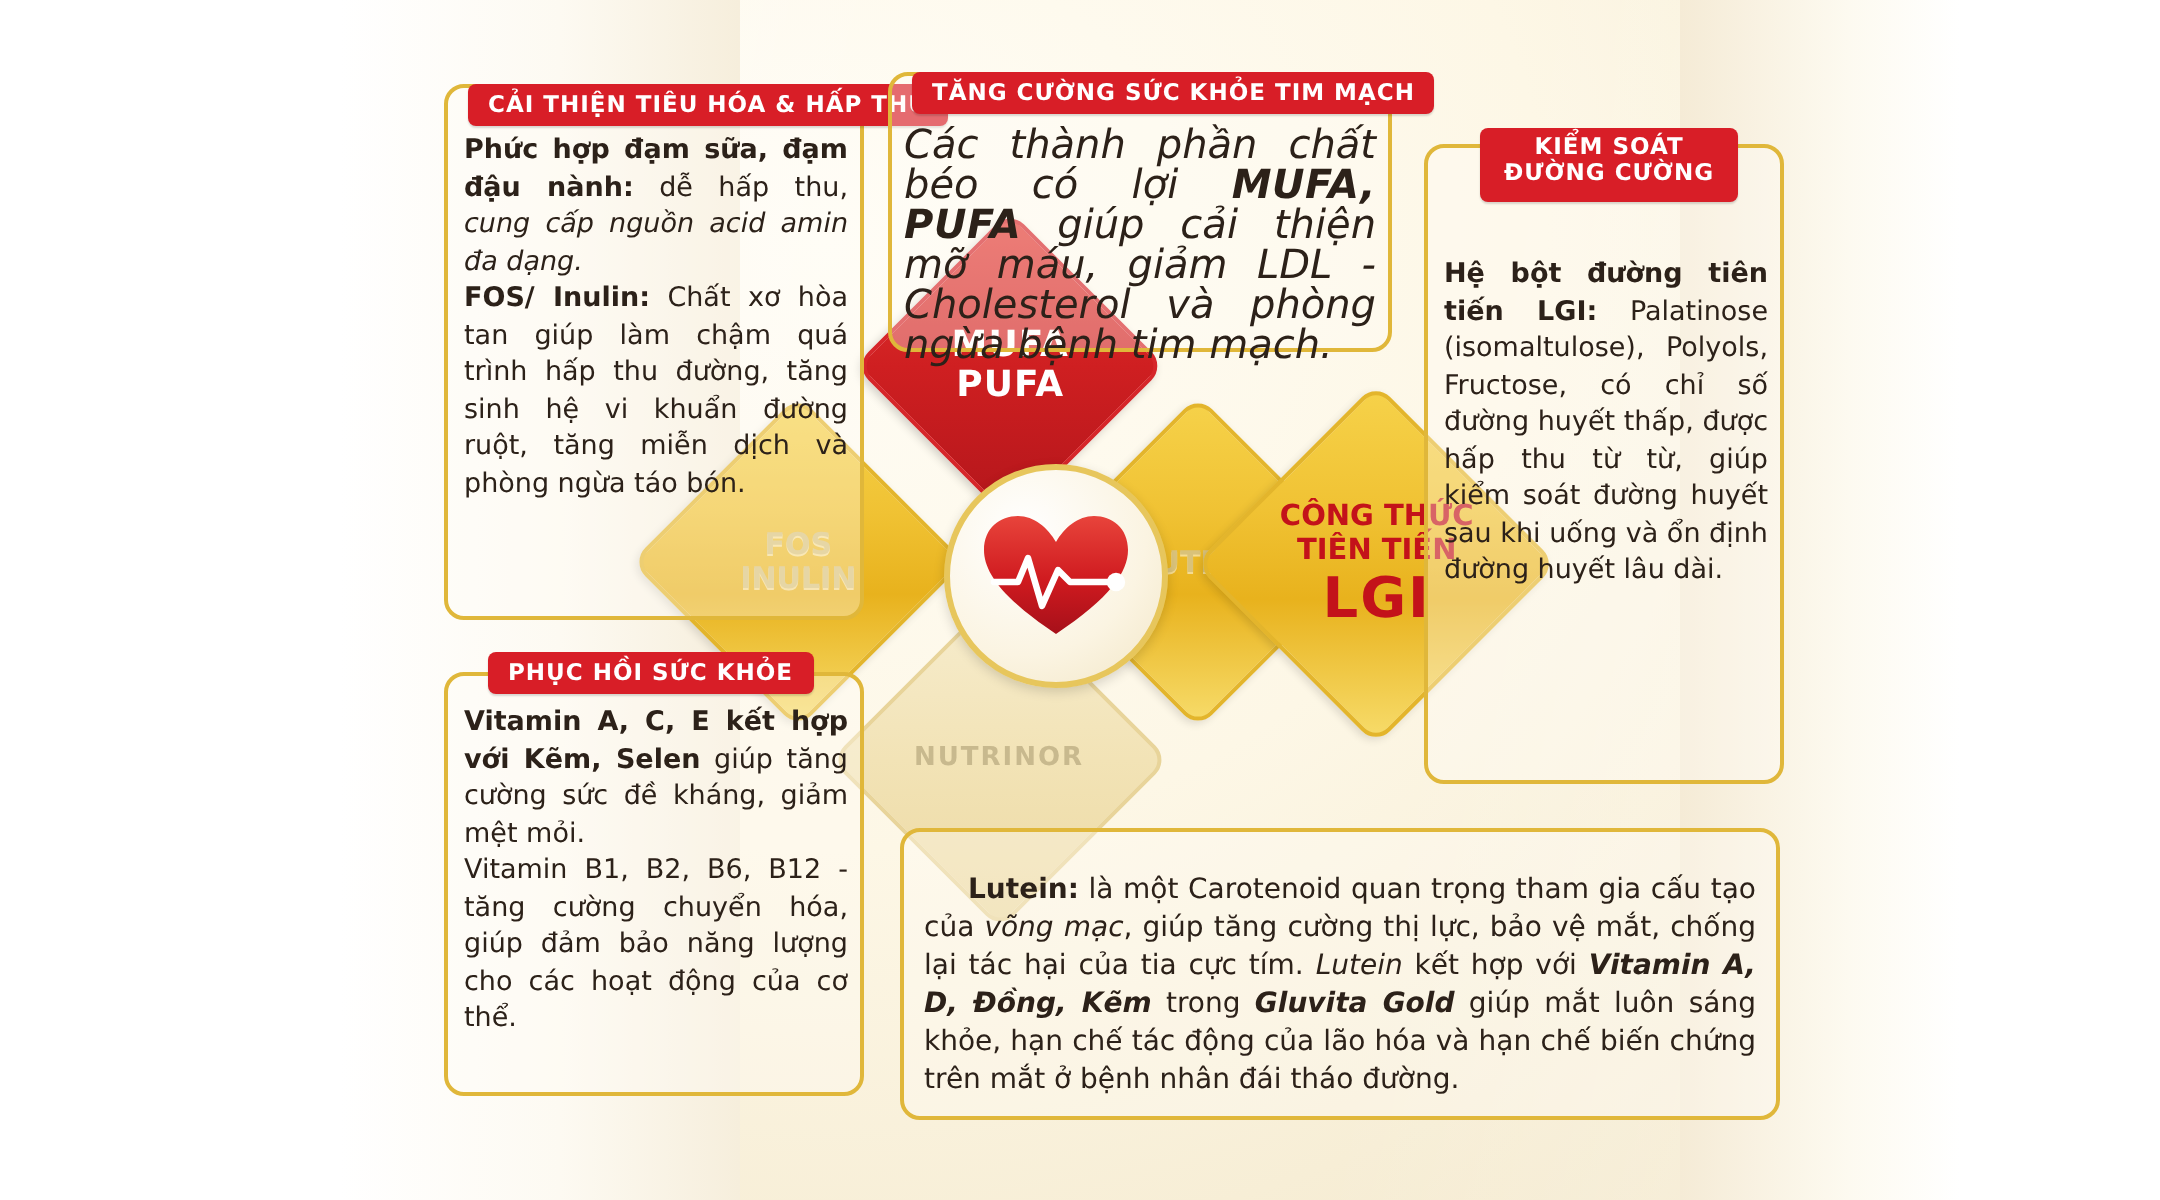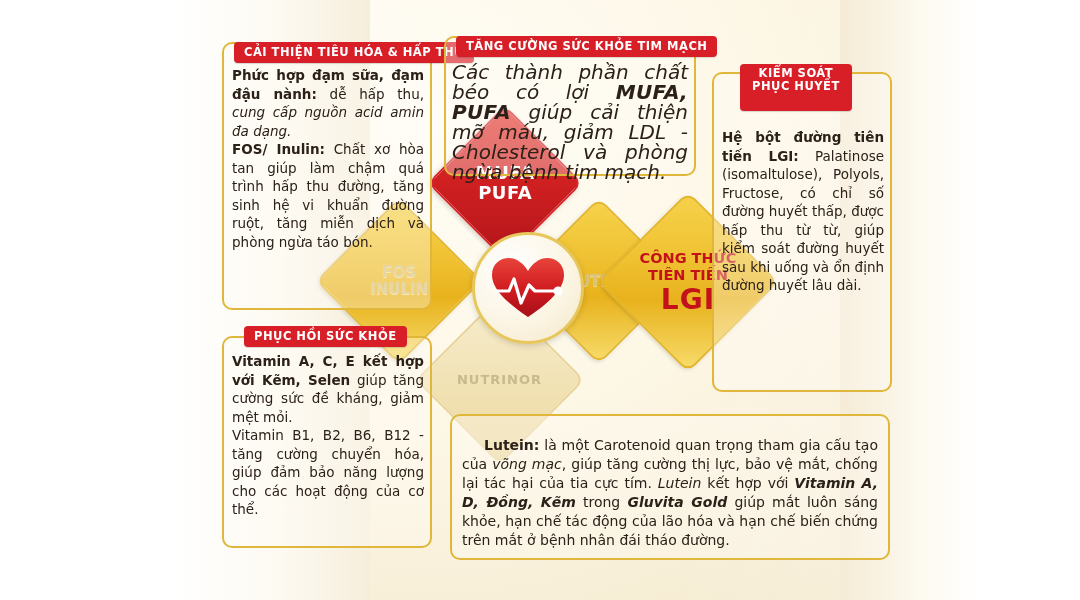--- a/index.html
+++ b/index.html
@@ -45,21 +45,21 @@
     background:#d81e27;
     color:#ffffff;
     font-weight:bold;
     letter-spacing:0.5px;
     border-radius:4px;
     padding:3px 10px 4px 10px;
     font-size:11.5px;
     white-space:nowrap;
     box-shadow:0 1px 1px rgba(0,0,0,0.15);
   }
-  .box-title.two{ line-height:13px; padding:3px 12px 18px 12px; text-align:center;}
+  .box-title.two{ line-height:13px; padding:3px 12px 8px 12px; text-align:center;}
   .body-text{
     position:absolute;
     color:#2c2119;
     font-size:13.5px;
     line-height:18.5px;
   }
   b{font-weight:bold;}
   i{font-style:italic;}
 
   
@@ -167,21 +167,21 @@
 
   <div class="box" style="left:444px;top:36px;width:252px;height:140px;"></div>
   <div class="box-title" style="left:456px;top:36px;">TĂNG CƯỜNG SỨC KHỎE TIM MẠCH</div>
   <div class="body-text" style="left:452px;top:62px;width:236px;text-align:justify;font-size:20px;line-height:20px;font-style:italic;">
     <span>Các thành phần chất béo có lợi </span><span style="font-weight:bold;letter-spacing:0.3px;">MUFA, PUFA</span><span> giúp cải thiện mỡ máu,    giảm LDL - Cholesterol và phòng ngừa bệnh tim mạch.</span>
   </div>
 
   <div class="box" style="left:712px;top:72px;width:180px;height:320px;"></div>
   <div class="box-title two" style="left:740px;top:64px;text-align:center;">
     <span>KIỂM SOÁT</span><br>
-    <span>PHỤC HUYẾT</span>
+    <span>ĐƯỜNG CƯỜNG</span>
   </div>
   <div class="body-text" style="left:722px;top:128px;width:162px;text-align:justify;">
     <span style="font-weight:bold">Hệ bột đường tiên tiến LGI:</span><span> Palatinose (isomaltulose), Polyols, Fructose, có chỉ số đường huyết thấp, được hấp thu từ từ, giúp kiểm soát đường huyết sau khi uống và ổn định đường huyết lâu dài.</span>
   </div>
 
   <div class="box" style="left:222px;top:336px;width:210px;height:212px;"></div>
   <div class="box-title" style="left:244px;top:326px;">PHỤC HỒI SỨC KHỎE</div>
   <div class="body-text" style="left:232px;top:352px;width:192px;text-align:justify;">
     <span style="font-weight:bold">Vitamin A, C, E kết hợp với Kẽm, Selen</span><span> giúp tăng cường sức đề kháng, giảm mệt mỏi.</span><br>
     <span style="font-weight:normal">Vitamin B1, B2, B6, B12</span><span> - tăng cường chuyển hóa, giúp đảm bảo năng lượng cho các hoạt động của cơ thể.</span>

